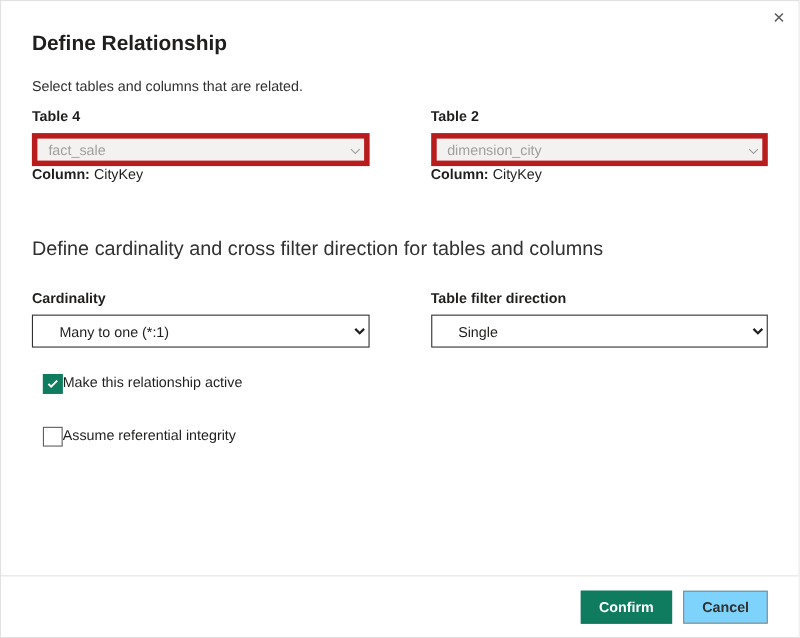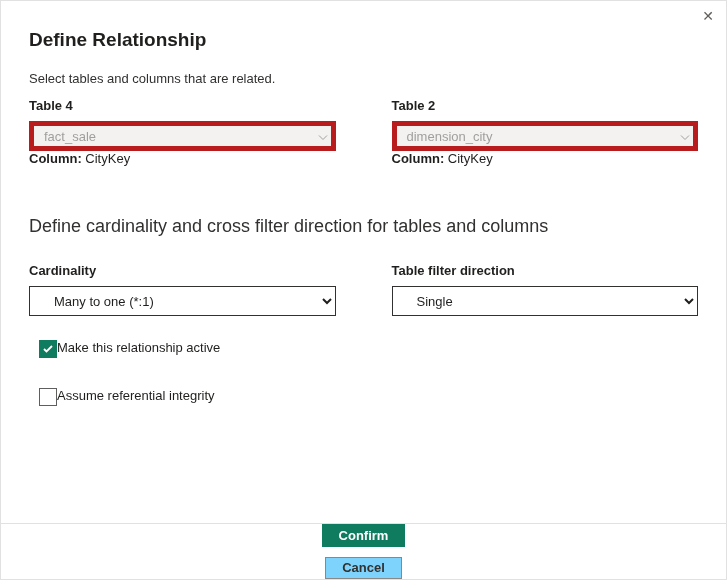--- a/index.html
+++ b/index.html
@@ -119,21 +119,20 @@
       position: absolute;
       left: 0; right: 0; bottom: 0;
       height: 56px;
       border-top: 1px solid #e1e1e1;
       display: flex;
       justify-content: flex-end;
       align-items: center;
       padding: 0 28px;
       gap: 10px;
       background: #fff;
-      flex-direction: column;
     }
     .btn {
       height: 30px;
       min-width: 76px;
       padding: 0 16px;
       font-size: 13px;
       font-weight: 600;
       border: 1px solid #8a8886;
       background: #7dd3fc;
       color: #323130;

